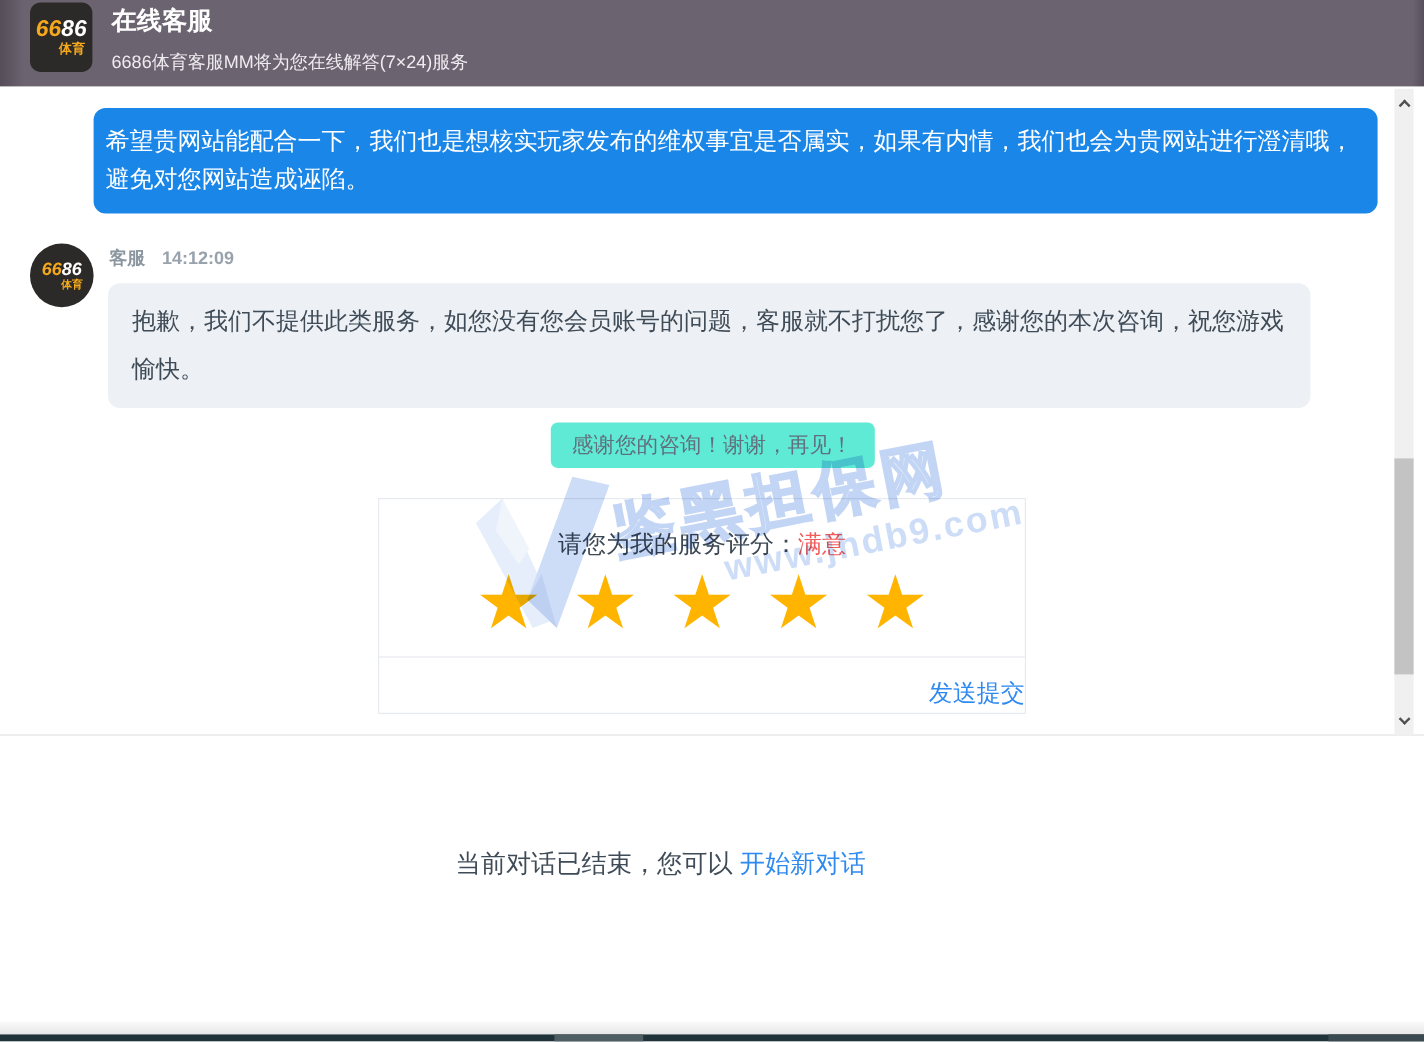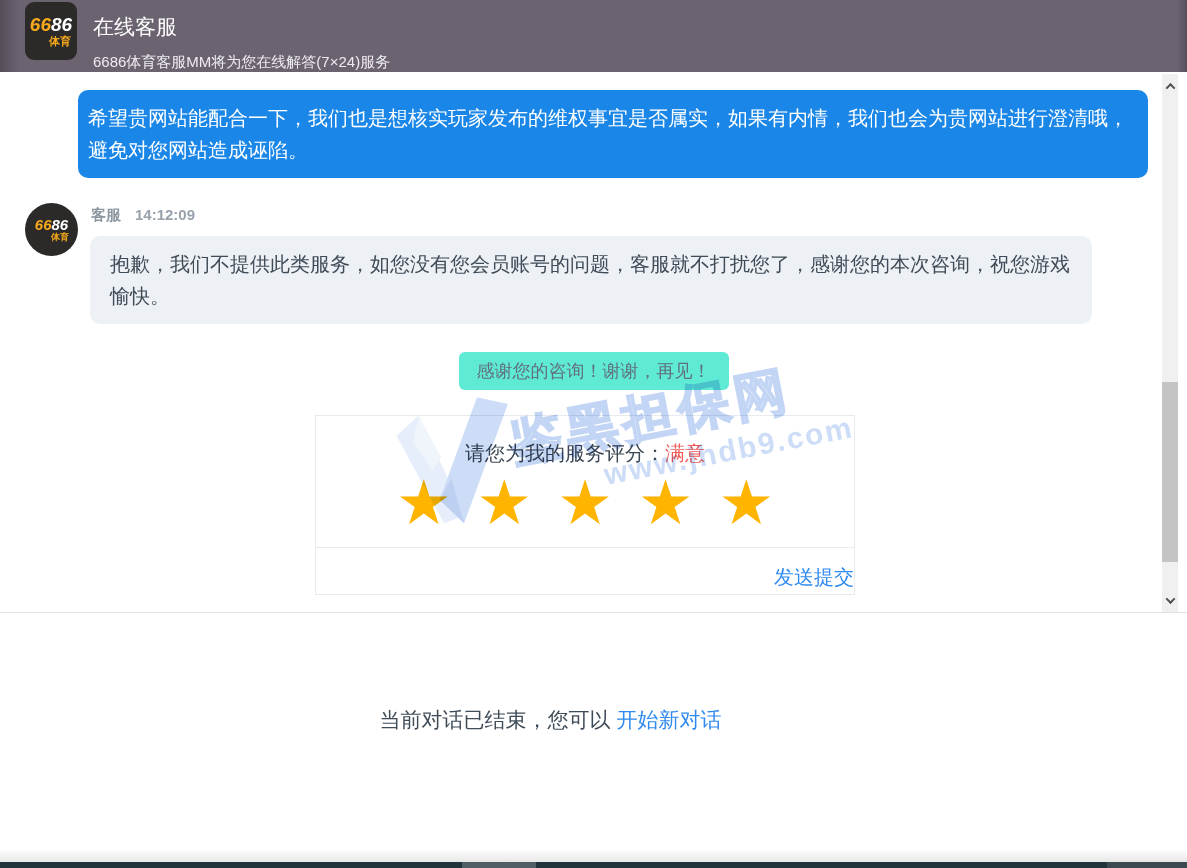--- a/index.html
+++ b/index.html
@@ -10,37 +10,37 @@
   
   .header { position:absolute; left:0; top:0; width:1187px; height:72px;
     background:linear-gradient(90deg,#554e59 0px,#6b6370 20px,#6b6370 calc(100% - 10px),#584f5c 100%); }
   .logo { position:absolute; left:25px; top:2px; width:52px; height:58px;
     background:#2b2a28; border-radius:9px; display:flex; flex-direction:column;
     align-items:center; justify-content:center; line-height:1; }
   .logo .num { font-size:19px; font-weight:bold; font-style:italic; letter-spacing:0; }
   .logo .num .p1 { color:#f5a81c; } .logo .num .p2 { color:#ffffff; }
   .logo .badge { font-size:11px; font-weight:bold; color:#f5a81c; align-self:flex-end; margin:2px 6px 0 0; }
   .header-text { position:absolute; left:93px; top:3px; color:#fff; }
-  .header-title { font-size:21px; font-weight:400; color:#fefefe;margin-top:10px; }
+  .header-title { font-size:21px; font-weight:700; color:#fefefe; }
   .header-sub { font-size:15px; color:#efecf1; margin-top:12px; }
 
   
   .bubble-visitor { position:absolute; left:78px; top:90px; width:1070px; min-height:88px;
     background:#1a87e8; border-radius:10px; color:#fff; font-size:20px; line-height:32px;
     padding:12px 10px; }
   .avatar { position:absolute; left:25px; top:203px; width:53px; height:53px; border-radius:50%;
     background:#2b2a28; display:flex; flex-direction:column; align-items:center; justify-content:center;
     line-height:1; overflow:hidden; }
   .avatar .num { font-size:15px; font-weight:bold; font-style:italic; }
   .avatar .num .p1 { color:#f5a81c; } .avatar .num .p2 { color:#fff; }
   .avatar .badge { font-size:9px; font-weight:bold; color:#f5a81c; align-self:flex-end; margin:1px 9px 0 0; }
   .agent-meta { position:absolute; left:91px; top:206px; font-size:15px; color:#8b96a0;font-weight:bold; }
   .agent-meta .time { margin-left:14px; color:#98a2ac; }
   .bubble-agent { position:absolute; left:90px; top:236px; width:1002px; min-height:88px;
-    background:#edf0f4; border-radius:10px; color:#3f4b57; font-size:20px; line-height:32px;
+    background:#edf0f4; border-radius:10px; color:#3f4b57; font-size:20px; line-height:40px;
     padding:12px 20px; }
   .bubble-system { position:absolute; left:50%; transform:translateX(-50%); top:352px;
     background:#5eead4; border-radius:6px; color:#60707e; font-size:18px; line-height:20px;
     padding:9px 18px; white-space:nowrap; }
 
   
   .rating-card { position:absolute; left:315px; top:415px; width:540px; height:180px;
     background:#fff; border:1px solid #e7eaee; }
   .rating-prompt { position:absolute; left:0; top:24px; width:100%; text-align:center;
     font-size:20px; color:#3c4854; }

